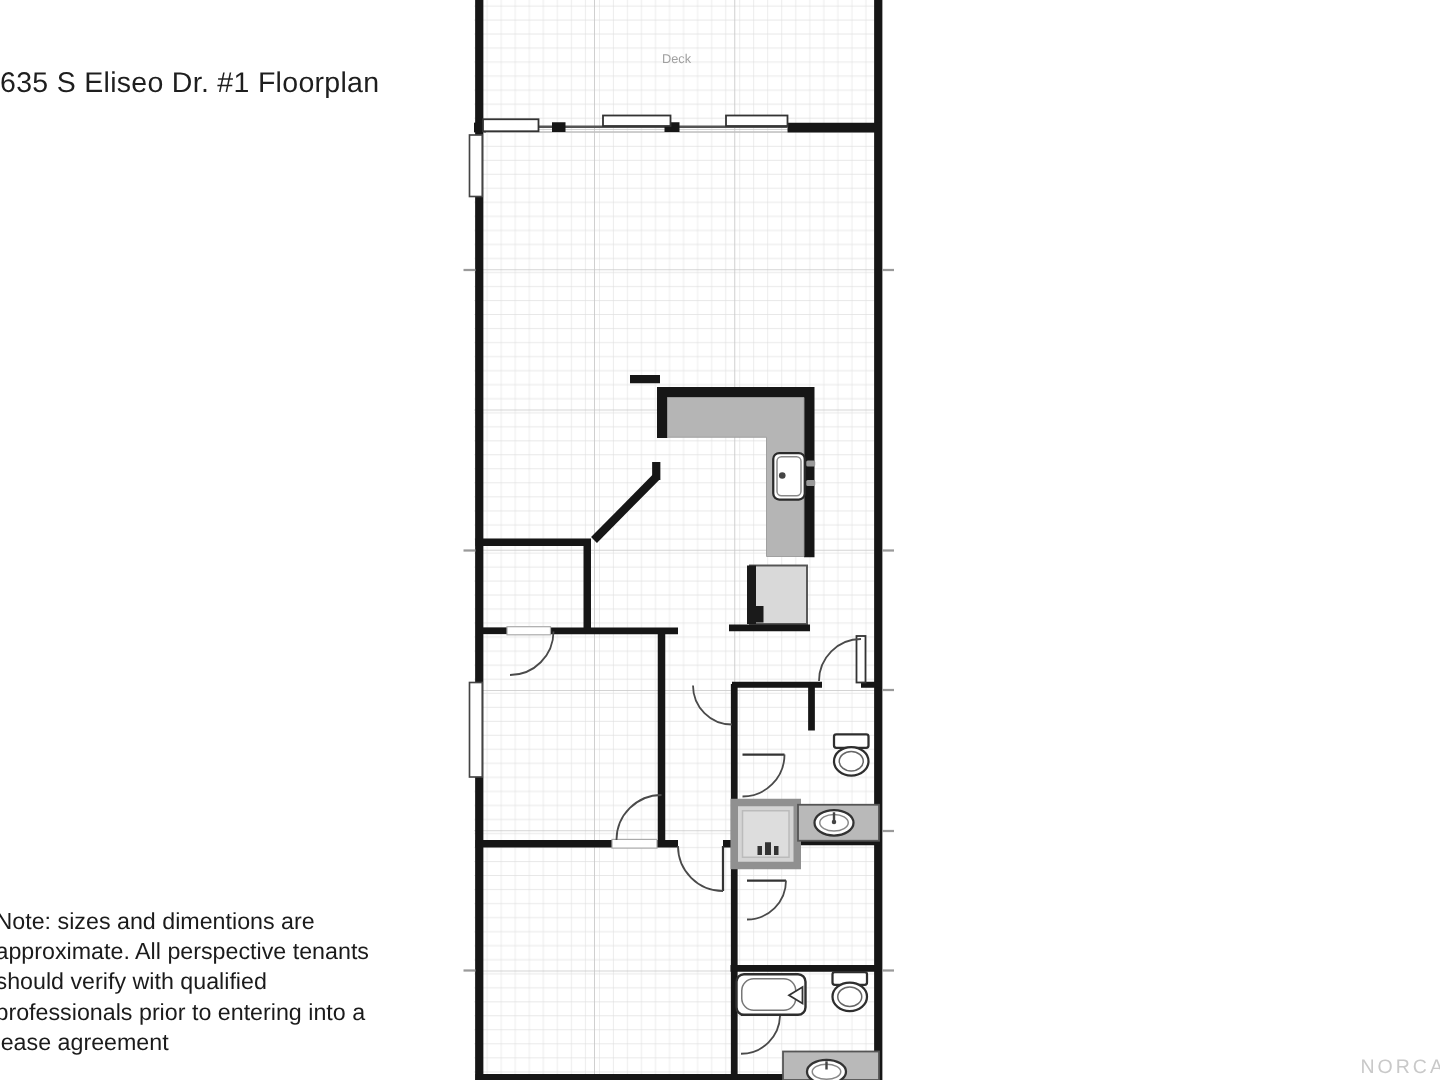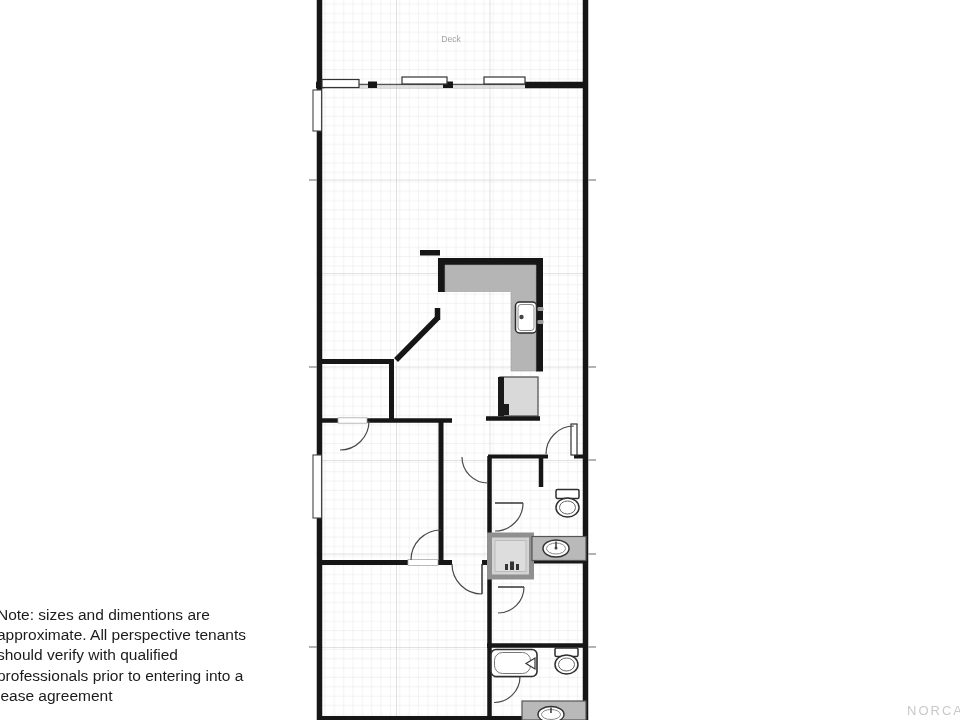--- a/index.html
+++ b/index.html
@@ -20,20 +20,21 @@
     font-size:13px;color:#c9c9c9;letter-spacing:2px;white-space:nowrap;
   }
   svg.plan{position:absolute;left:0;top:0;}
   svg text{font-family:"Liberation Sans",sans-serif;}
 </style>
 </head>
 <body>
 
 <div class="canvas">
 
+  <div class="title">635 S Eliseo Dr. #1 Floorplan</div>
 
   <svg class="plan" width="960" height="720" viewBox="0 0 960 720">
     <defs>
       <pattern id="sg" width="9.35" height="9.35" patternUnits="userSpaceOnUse" x="302.5" y="-7.5">
         <path d="M 9.35 0 L 0 0 0 9.35" fill="none" stroke="#e0e0e0" stroke-width="0.8"></path>
       </pattern>
       <pattern id="bg" width="93.5" height="93.5" patternUnits="userSpaceOnUse" x="302.5" y="-7.5">
         <rect width="93.5" height="93.5" fill="url(#sg)"></rect>
         <path d="M 93.5 0 L 0 0 0 93.5" fill="none" stroke="#c6c6c6" stroke-width="1.1"></path>
       </pattern>

